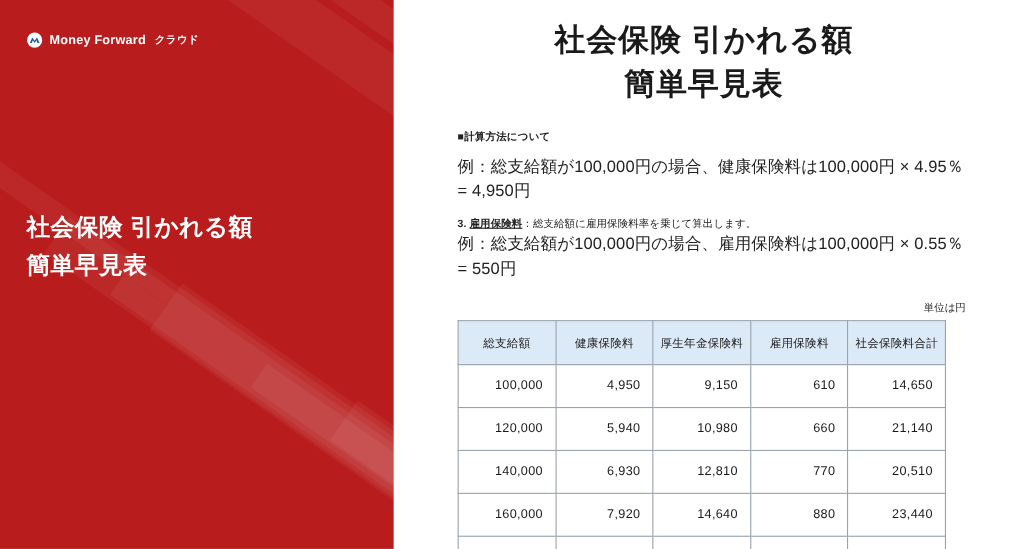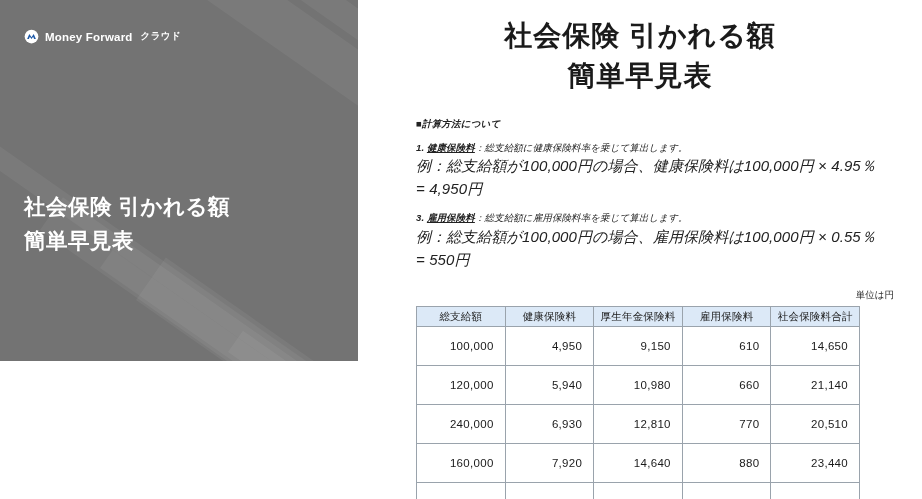--- a/index.html
+++ b/index.html
@@ -14,22 +14,22 @@
     position: relative;
     width: 922px; height: 499px;
     background: #ffffff;
     display: flex;
   }
 
   
   .cover {
     position: relative;
     width: 358px;
-    height: 361px;
-    background: #737373;
+    height: 499px;
+    background: #b91c1c;
     overflow: hidden;
     flex: 0 0 358px;
   }
   .cover-stripes {
     position: absolute;
     inset: 0;
     overflow: hidden;
   }
   .stripe {
     position: absolute;
@@ -101,21 +101,20 @@
     color: #1a1a1a;
     line-height: 1.42;
     letter-spacing: 1px;
     white-space: pre-line;
   }
 
   .notes {
     margin: 22px 0 0 0;
     padding: 0 40px 0 58px;
     color: #222;
-    font-style: italic;
   }
   .notes-heading {
     font-size: 9.5px;
     font-weight: bold;
     color: #222;
     margin-bottom: 10px;
     letter-spacing: 0.2px;
   }
   .note-block { margin-bottom: 11px; }
   .note-line1 {
@@ -134,21 +133,21 @@
     font-size: 15px;
     line-height: 1.5;
     letter-spacing: 0.1px;
     margin-top: 1px;
   }
 
   .unit-label {
     text-align: right;
     font-size: 9.5px;
     color: #222;
-    padding: 0 28px 4px 0;
+    padding: 0 44px 4px 0;
     margin-top: 18px;
   }
 
   .table-wrap {
     padding: 0 62px 0 58px;
   }
   table.rate-table {
     width: 100%;
     border-collapse: collapse;
     table-layout: fixed;
@@ -158,21 +157,21 @@
     border: 1px solid #9aa3ac;
     height: 39px;
     font-size: 11.5px;
     color: #1a1a1a;
   }
   table.rate-table th {
     background: #dce9f7;
     font-weight: normal;
     font-size: 10.5px;
     text-align: center;
-    height: 20px;
+    height: 40px;
     letter-spacing: 0.2px;
   }
   table.rate-table td {
     text-align: right;
     padding-right: 11px;
     letter-spacing: 0.3px;
   }
   table.rate-table tr.partial td { height: 18px; }
 </style>
 </head>
@@ -211,24 +210,20 @@
 
   <div class="content">
 
     <h1 class="doc-title">社会保険 引かれる額
 簡単早見表</h1>
 
     <div class="notes">
       <div class="notes-heading">■計算方法について</div>
 
       <div class="note-block">
-        <div class="note-line1">
-          <span class="note-num">1.</span>
-          <span class="note-term">健康保険料</span><span>：総支給額に健康保険料率を乗じて算出します。</span>
-        </div>
         <div class="note-line2">例：総支給額が100,000円の場合、健康保険料は100,000円 × 4.95％ = 4,950円</div>
       </div>
 
 
       <div class="note-block">
         <div class="note-line1">
           <span class="note-num">3.</span>
           <span class="note-term">雇用保険料</span><span>：総支給額に雇用保険料率を乗じて算出します。</span>
         </div>
         <div class="note-line2">例：総支給額が100,000円の場合、雇用保険料は100,000円 × 0.55％ = 550円</div>
@@ -257,21 +252,21 @@
             <td>14,650</td>
           </tr>
           <tr>
             <td>120,000</td>
             <td>5,940</td>
             <td>10,980</td>
             <td>660</td>
             <td>21,140</td>
           </tr>
           <tr>
-            <td>240,000</td>
+            <td>140,000</td>
             <td>6,930</td>
             <td>12,810</td>
             <td>770</td>
             <td>20,510</td>
           </tr>
           <tr>
             <td>160,000</td>
             <td>7,920</td>
             <td>14,640</td>
             <td>880</td>

